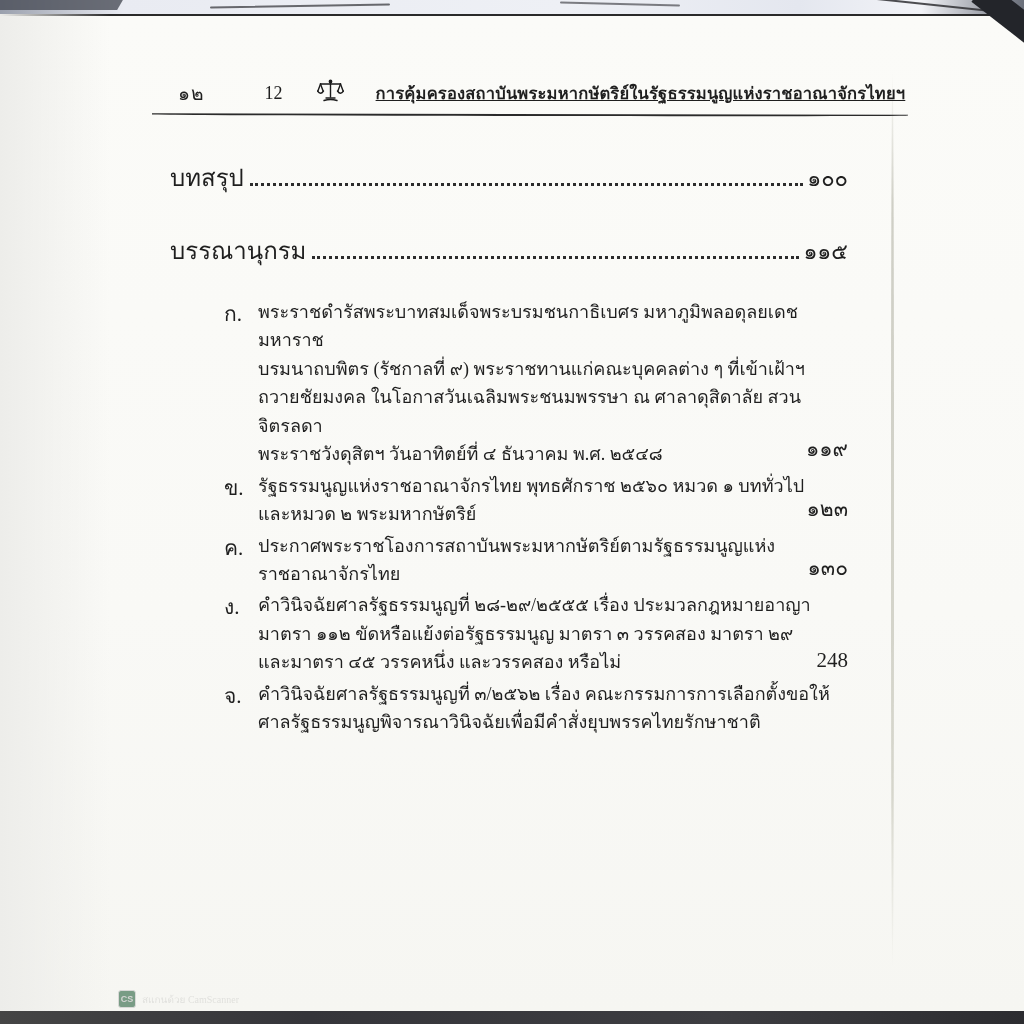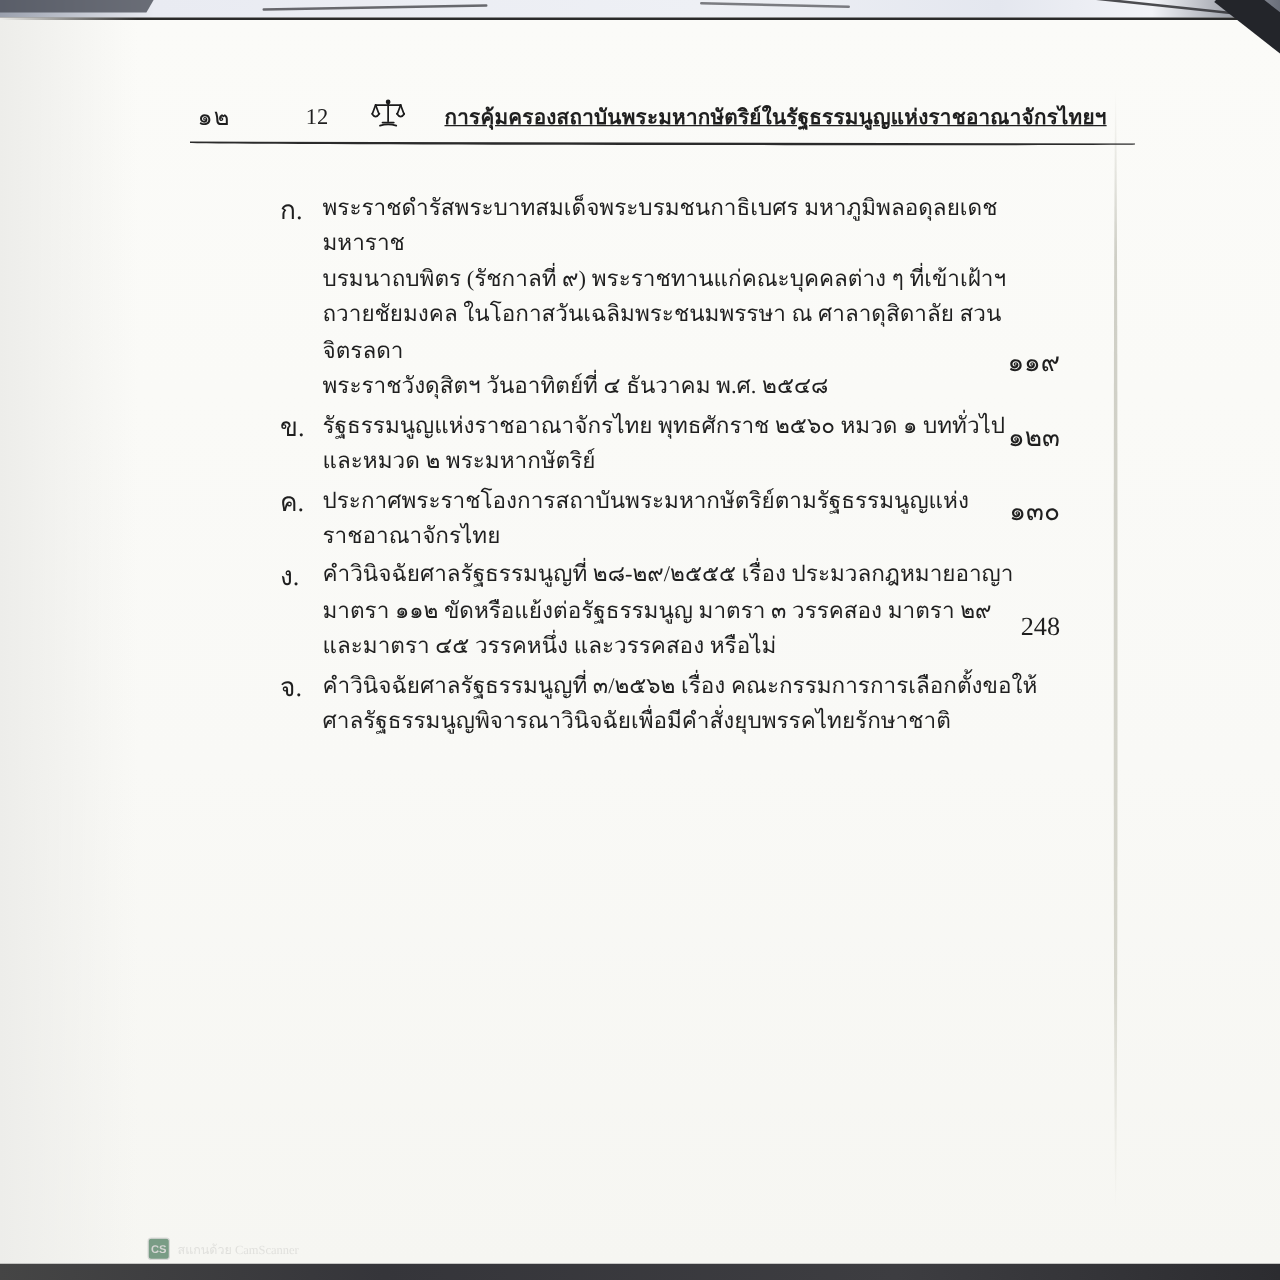--- a/index.html
+++ b/index.html
@@ -48,38 +48,38 @@
     width:16px;height:16px;border:1.5px solid #c2c2c2;border-radius:3px;
     color:#bdbdbd;font-family:"Liberation Sans",sans-serif;font-size:9px;font-weight:bold;
     display:flex;align-items:center;justify-content:center;background:#14532d;
   }
   .wm-text{color:#cfcfcc;font-family:Liberation Serif, serif;font-size:10px;}
   
   .sheet{position:absolute;top:14px;left:0;width:1024px;height:997px;background:
     linear-gradient(180deg,#fbfbf8 0%,#f9f9f6 60%,#f6f6f2 100%);}
   .content{position:absolute;left:158px;top:78px;width:692px;}
   
-  .header{display:flex;align-items:center;gap:26px;margin-bottom:6px;}
+  .header{display:flex;align-items:center;gap:26px;margin-bottom:6px;margin-left:20px;}
   .pg-thai{font-size:19px;letter-spacing:1px;}
   .pg-divider{width:1px;height:22px;background:#333;margin:0 4px;}
   .pg-arabic{font-size:18px;font-family:Liberation Serif, serif;}
   .scales{margin:0 6px 0 8px;}
   .header-title{font-size:16.5px;font-weight:bold;letter-spacing:.2px;white-space:nowrap;text-decoration:underline;}
   .header-rule{height:2px;background:#2b2b2b;width:756px;margin-left:-6px;border-radius:0 0 60% 40%;transform:rotate(.12deg);margin-bottom:42px;}
   
   .toc-main{display:flex;align-items:baseline;font-size:24px;margin:0 2px 34px 12px;}
   .toc-main .label{white-space:nowrap;}
   .leader{flex:1;border-bottom:3px dotted #2c2c2c;margin:0 4px 6px 6px;}
   .toc-main .page{white-space:nowrap;font-size:22px;}
   
   .subs{margin-left:66px;margin-top:-6px;}
   .toc-sub{position:relative;display:flex;margin-bottom:3px;}
   .sub-label{width:34px;flex:0 0 34px;font-size:21px;line-height:1.58;}
   .sub-text{font-size:18px;line-height:1.58;white-space:pre-line;flex:1;padding-right:10px;}
-  .sub-page{position:absolute;right:2px;bottom:17px;font-size:21px;}
+  .sub-page{position:absolute;right:2px;bottom:4px;font-size:21px;}
 </style>
 </head>
 <body>
 
 <div class="sheet"></div>
 
 <div class="scan-top">
   <div class="streak s1"></div>
   <div class="streak s2"></div>
   <div class="streak s3"></div>
@@ -108,21 +108,31 @@
           <line x1="23.5" y1="5" x2="26.1" y2="12"></line>
         <path d="M20.5 12 Q23.5 16.5 26.5 12"></path>
         <line x1="9" y1="19" x2="18" y2="19"></line>
         <path d="M7 21.5 Q13.5 19.5 20 21.5"></path>
       </svg>
     </span>
     <span class="header-title">การคุ้มครองสถาบันพระมหากษัตริย์ในรัฐธรรมนูญแห่งราชอาณาจักรไทยฯ</span>
   </div>
   <div class="header-rule"></div>
 
+  <div class="toc-main">
+    <span class="label">บทสรุป</span>
+    <span class="leader"></span>
+    <span class="page">๑๐๐</span>
+  </div>
 
+  <div class="toc-main">
+    <span class="label">บรรณานุกรม</span>
+    <span class="leader"></span>
+    <span class="page">๑๑๕</span>
+  </div>
 
 
   <div class="subs">
 
     <div class="toc-sub">
       <span class="sub-label">ก.</span>
       <span class="sub-text">พระราชดำรัสพระบาทสมเด็จพระบรมชนกาธิเบศร มหาภูมิพลอดุลยเดชมหาราช
 บรมนาถบพิตร (รัชกาลที่ ๙) พระราชทานแก่คณะบุคคลต่าง ๆ ที่เข้าเฝ้าฯ
 ถวายชัยมงคล ในโอกาสวันเฉลิมพระชนมพรรษา ณ ศาลาดุสิดาลัย สวนจิตรลดา
 พระราชวังดุสิตฯ วันอาทิตย์ที่ ๔ ธันวาคม พ.ศ. ๒๕๔๘</span>

